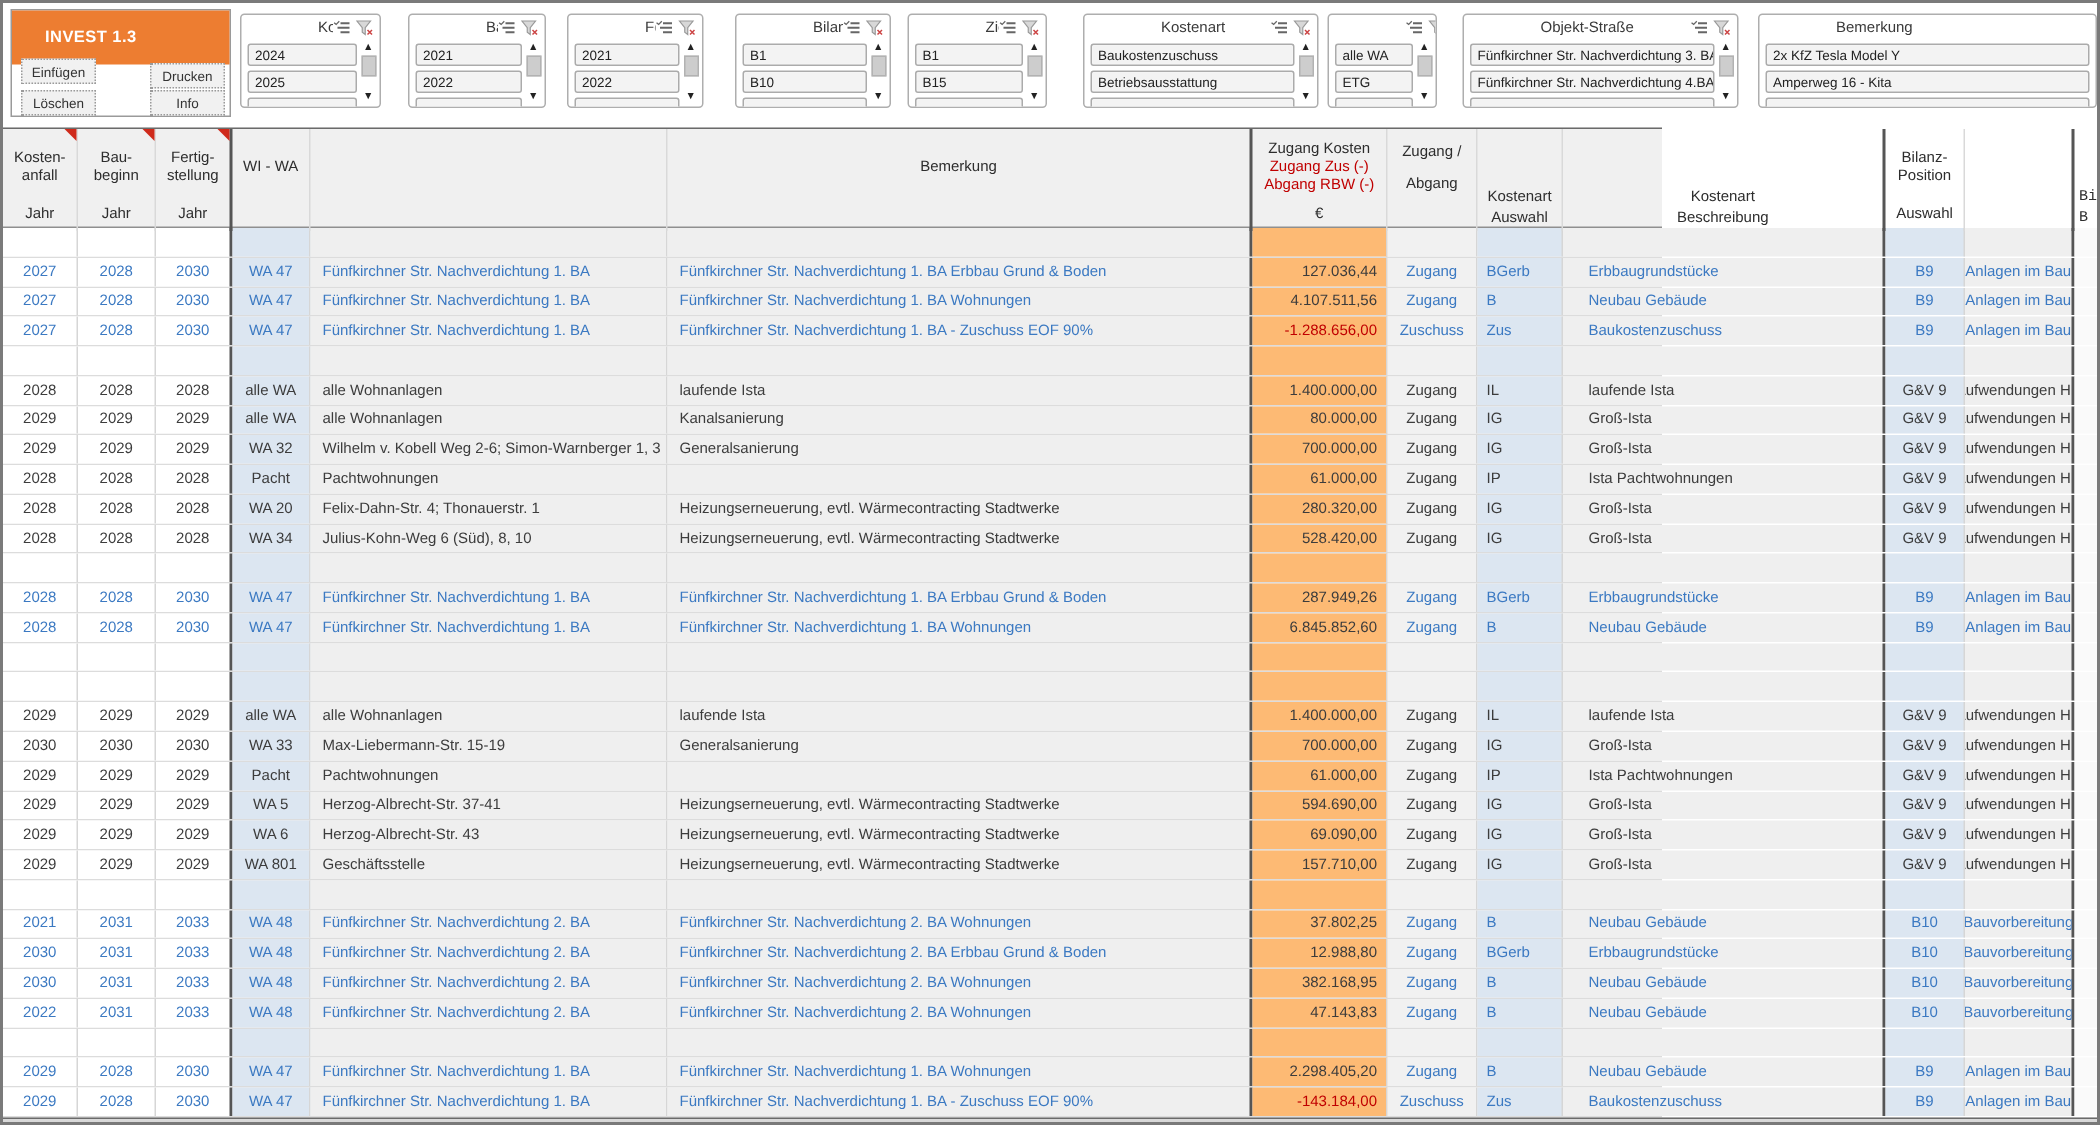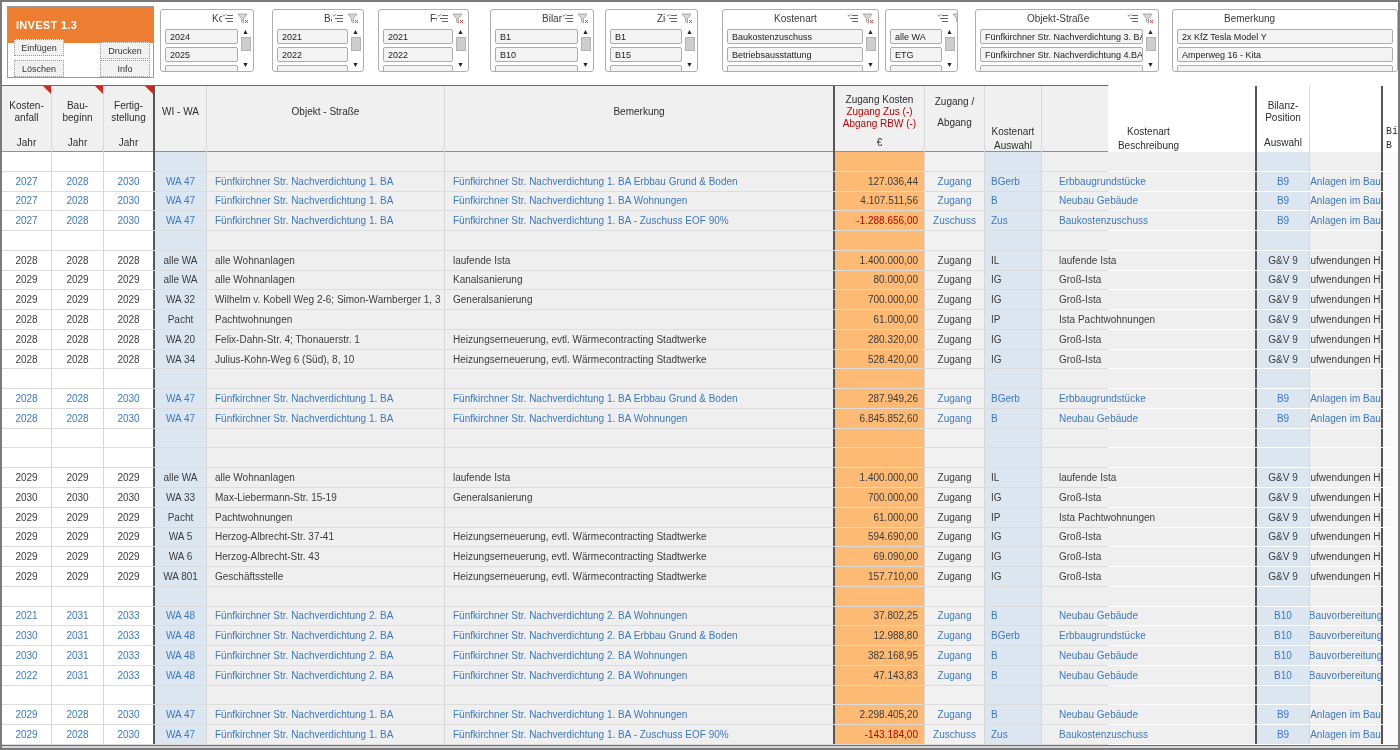--- a/index.html
+++ b/index.html
@@ -5,21 +5,21 @@
   html,body{margin:0;padding:0;}
   body{
     width:1400px;height:750px;position:relative;overflow:hidden;
     background:#ffffff;font-family:"Liberation Sans",sans-serif;
     -webkit-font-smoothing:antialiased;
   }
   #window-frame{position:absolute;inset:0;border:2px solid #7a7a7a;pointer-events:none;z-index:50;}
 
   
   #invest-panel{position:absolute;left:7px;top:6px;width:147px;height:72px;border:1px solid #9a9a9a;box-sizing:border-box;background:#fff;}
-  #invest-header{height:36px;background:#ed7d31;color:#fff;font-weight:bold;font-size:11px;display:flex;align-items:center;padding-left:8px;letter-spacing:.3px;}
+  #invest-header{height:36px;background:#ed7d31;color:#fff;font-weight:bold;font-size:11px;display:flex;align-items:center;padding-left:22px;letter-spacing:.3px;}
   .invest-btn{position:absolute;height:15px;background:#f1f1f1;border:1px dotted #9a9a9a;font-size:9px;color:#333;display:flex;align-items:center;justify-content:center;cursor:default;}
   #btn-einfuegen{left:6px;top:32px;width:48px;}
   #btn-drucken{left:92px;top:35px;width:48px;}
   #btn-loeschen{left:6px;top:53px;width:48px;}
   #btn-info{left:92px;top:53px;width:48px;}
 
   
   .slicer{position:absolute;top:9px;height:63px;border:1px solid #aeaeae;border-radius:3px;background:#fff;box-sizing:border-box;overflow:hidden;}
   .slicer:nth-of-type(1){left:160px;width:94px;}
   .slicer:nth-of-type(2){left:272px;width:92px;}
@@ -398,23 +398,20 @@
         </div>
       <div class="th-sub">Jahr</div>
     </div>
     <div class="th">
       <div class="th-main">
           <span>WI - WA</span>
         </div>
       <div class="th-sub"></div>
     </div>
     <div class="th">
-      <div class="th-main">
-          <span>Objekt  -  Straße</span>
-        </div>
       <div class="th-sub"></div>
     </div>
     <div class="th b-dark">
       <div class="th-main">
           <span>Bemerkung</span>
         </div>
       <div class="th-sub"></div>
     </div>
     <div class="th">
       <div class="th-main">

